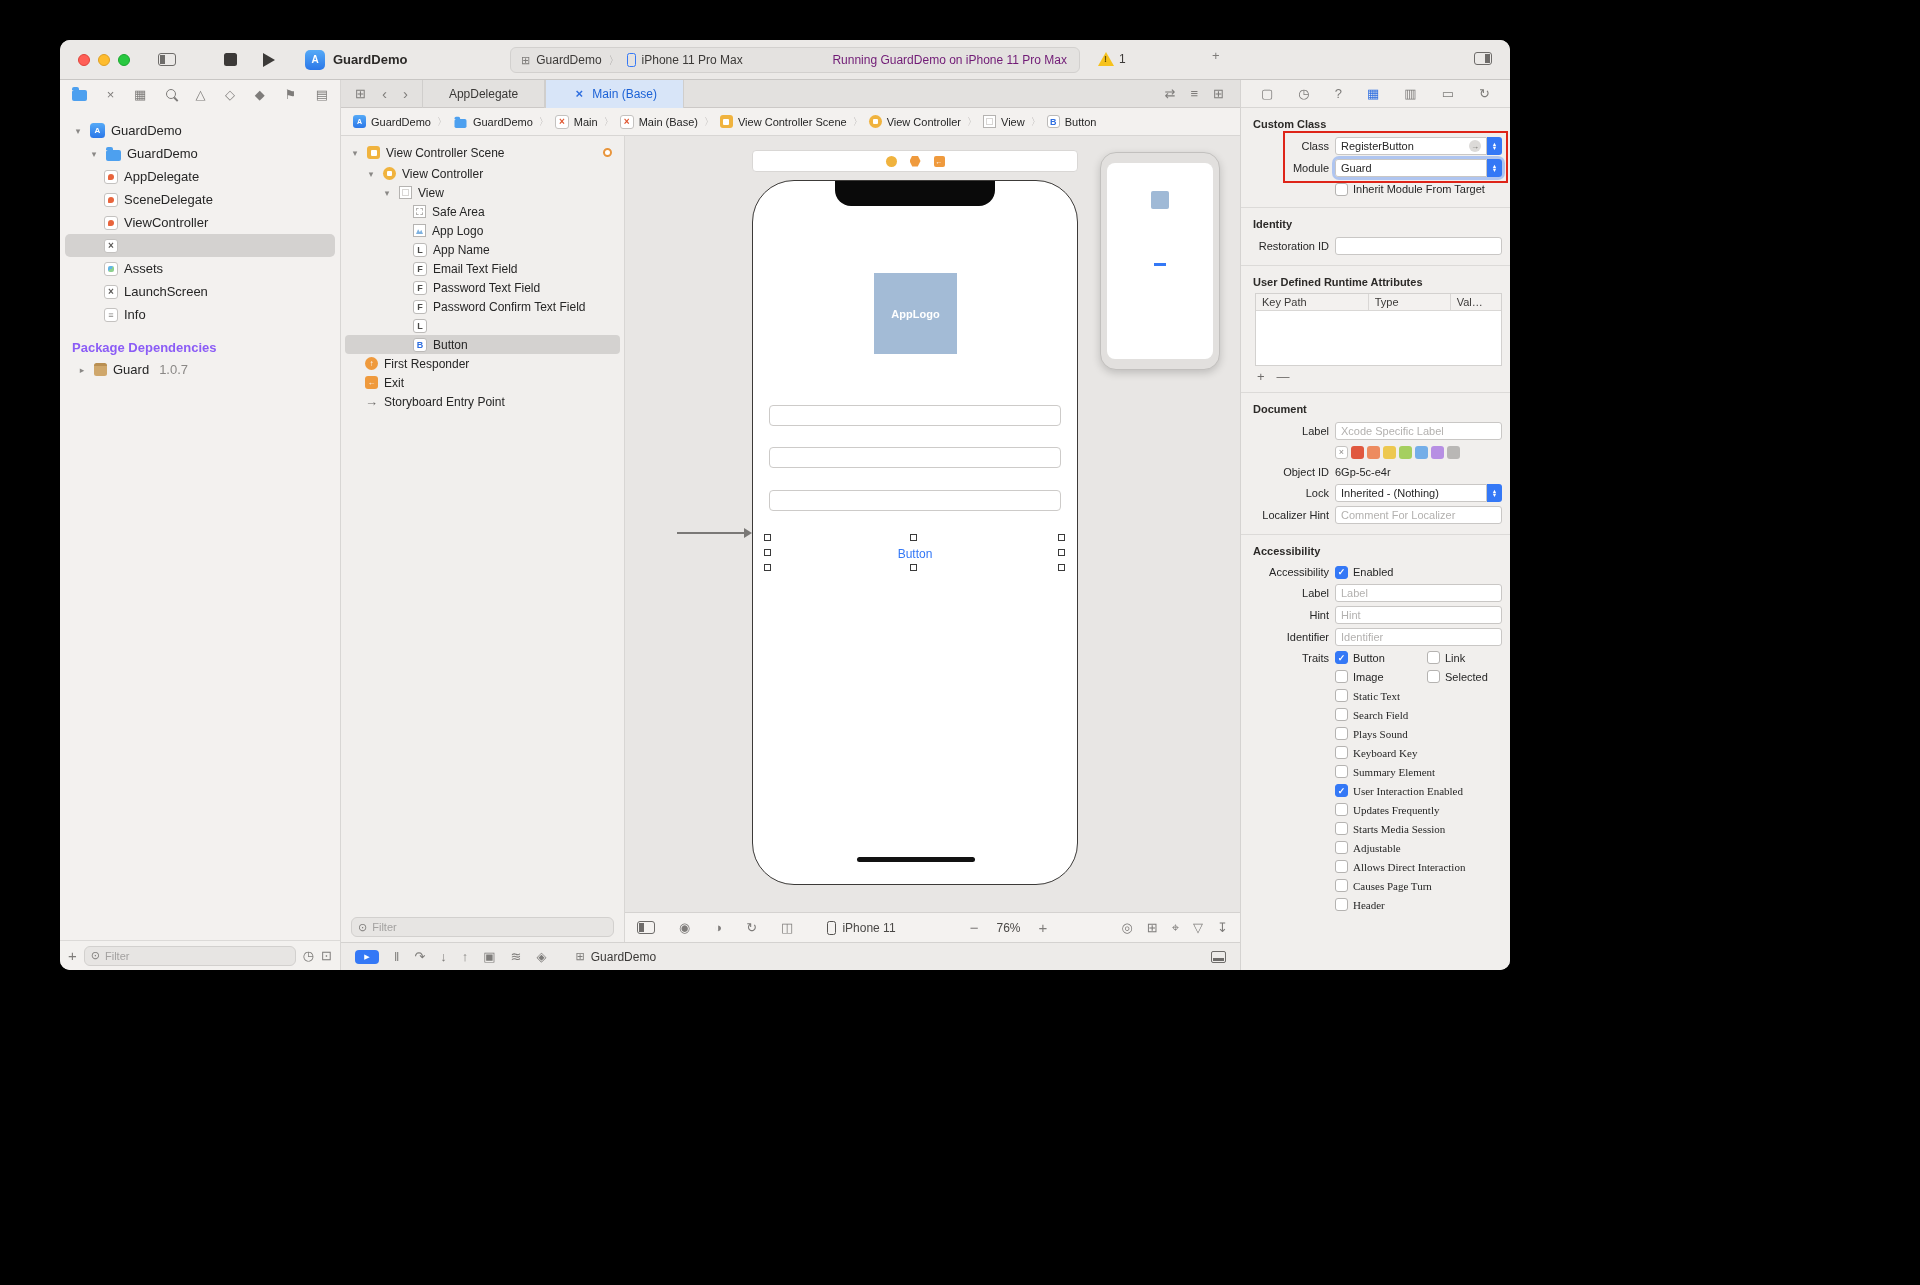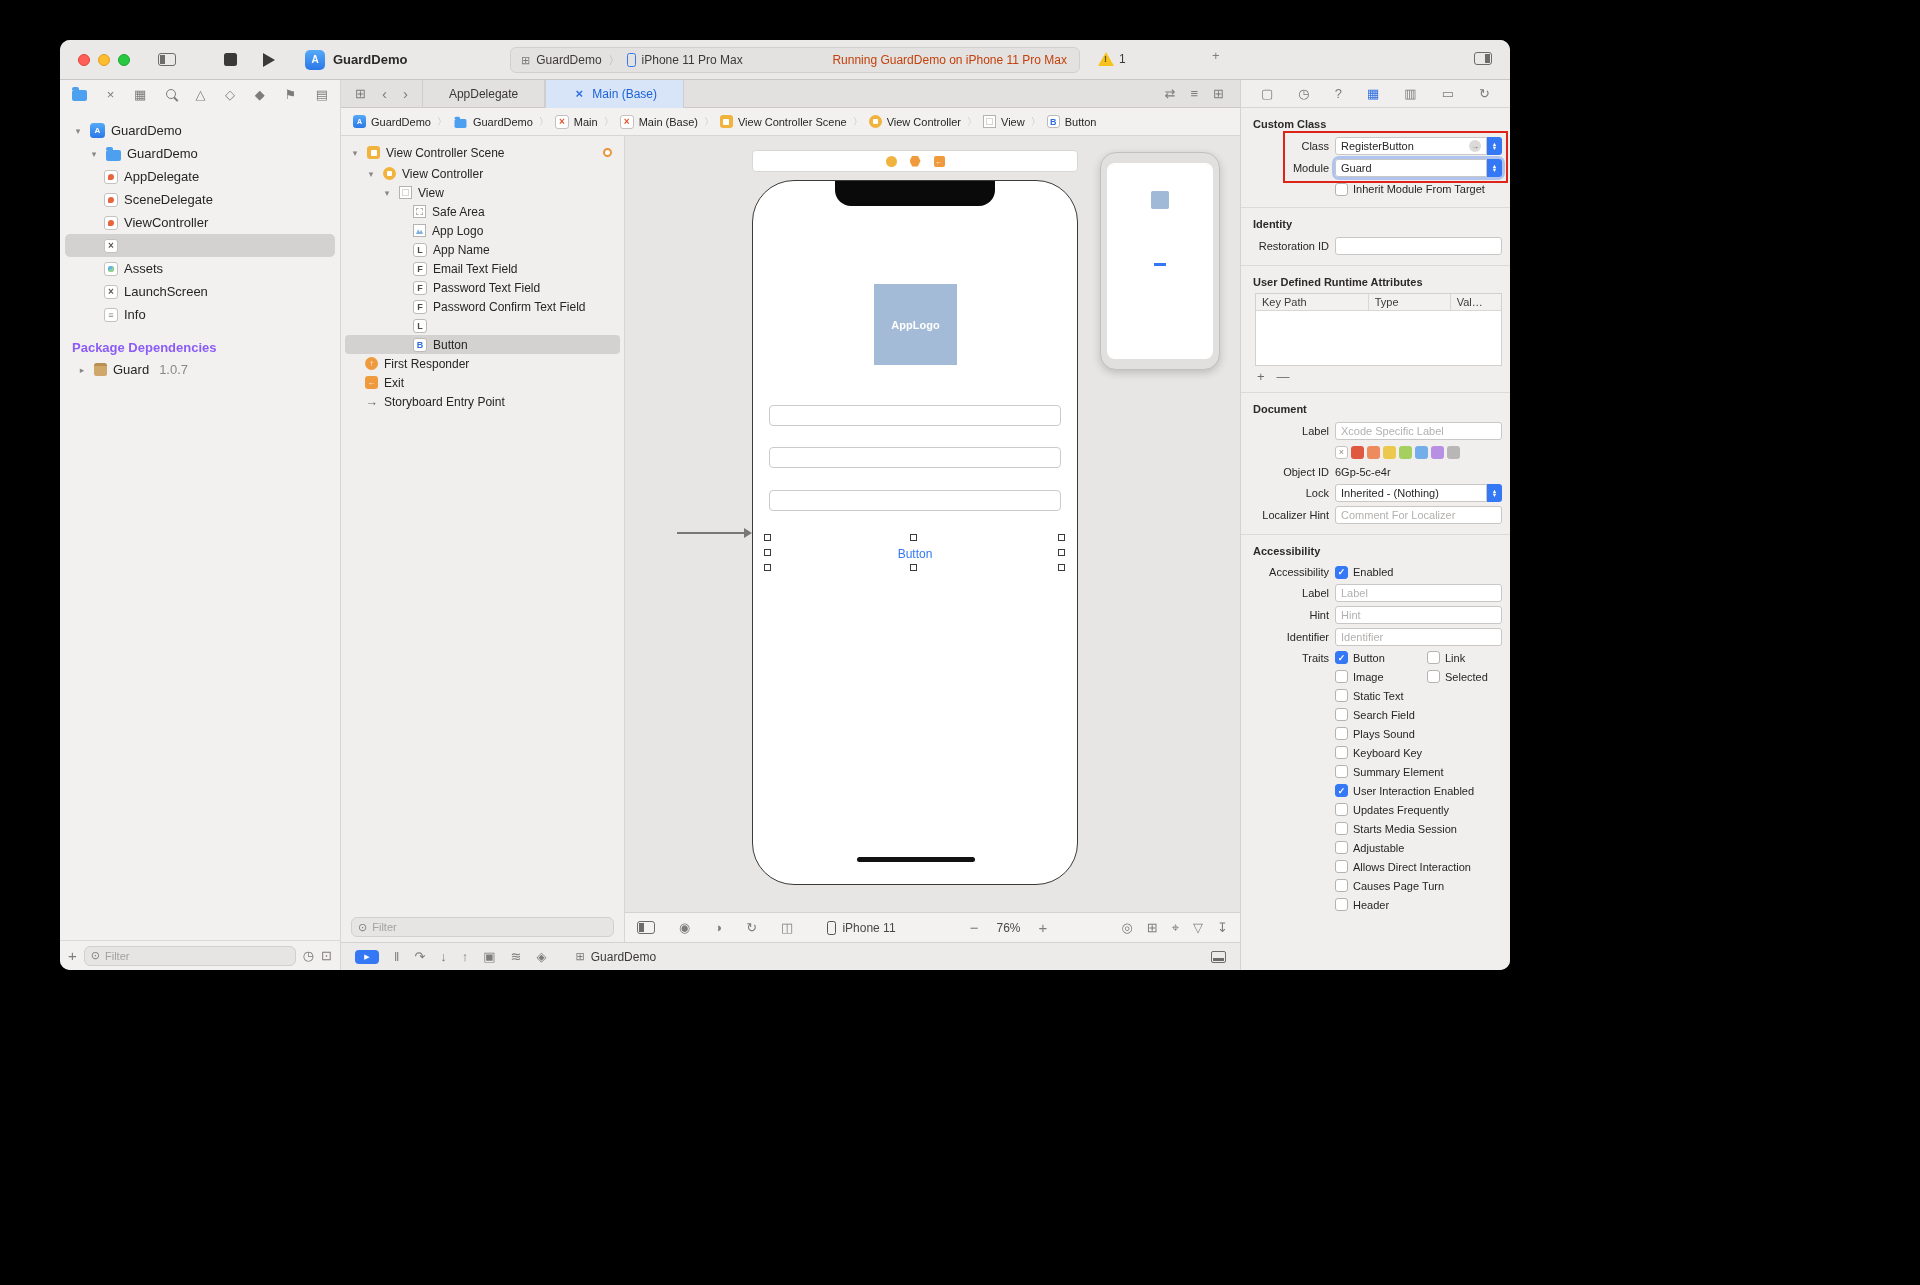--- a/index.html
+++ b/index.html
@@ -22,21 +22,21 @@
   .ic-stop{ width:13px; height:13px; background:#3c3a38; border-radius:2.5px; margin-left:48px;}
   .ic-play{ width:0; height:0; border-left:12px solid #3c3a38; border-top:7px solid transparent; border-bottom:7px solid transparent; margin-left:26px;}
   .ic-proj{ width:20px; height:20px; border-radius:5px; background:linear-gradient(#55aaf7,#2b77e8);
     color:#fff; font-size:10px; font-weight:bold; display:flex; align-items:center; justify-content:center; }
   .tb-proj{ margin-left:30px;}
   .scheme-name{ font-size:13px; font-weight:bold; color:#2c2a28; margin-left:8px; }
   .status-pill{ position:absolute; left:450px; top:7px; width:570px; height:26px; background:#e4e2e0;
     border:1px solid #d2d0ce; border-radius:6px; display:flex; align-items:center; font-size:12px; color:#3c3a38; }
   .pill-sep{ color:#a8a6a4; margin:0 7px; font-size:11px; }
   .ic-phone-b{ width:9px; height:14px; border:1.5px solid #3478f6; border-radius:2.5px; }
-  .pill-status{ margin-left:auto; margin-right:12px; color:#c2410c; }
+  .pill-status{ margin-left:auto; margin-right:12px; color:#701a75; }
   .warn{ position:absolute; left:1038px; top:12px; display:flex; align-items:center; gap:5px; }
   .tri{ position:relative; width:0; height:0; border-left:8px solid transparent; border-right:8px solid transparent; border-bottom:14px solid #f6c21c; }
   .tri::after{ content:"!"; position:absolute; left:-2px; top:2px; font-size:9px; font-weight:bold; color:#6d5200; }
   .warn-count{ font-size:12px; color:#3c3a38; }
   .tb-plus{ position:absolute; left:1152px; top:9px; font-size:17px; color:#5e5c5a; }
   .tb-right{ position:absolute; right:18px; top:12px; }
 
   
   .gi{ font-size:13px; color:#7e7c7a; line-height:1; display:inline-block; }
   .gi.blue{ color:#2f6fe0; } .gi.sm{font-size:11px;} .gi.lg{font-size:15px;}
@@ -137,21 +137,21 @@
   .dock{ position:absolute; left:127px; top:14px; width:326px; height:22px; background:#fff;
     border:1px solid #d9d7d5; border-radius:4px; display:flex; align-items:center; justify-content:center; gap:13px; }
   .dock-circle{ width:11px; height:11px; border-radius:50%; background:#f0b33e; }
   .dock-hex{ width:11px; height:11px; background:#ef9a3d; clip-path:polygon(25% 0,75% 0,100% 50%,75% 100%,25% 100%,0 50%); }
   .dock-exit{ width:11px; height:11px; background:#ef9a3d; border-radius:2px; color:#fff; font-size:7px;
     display:flex; align-items:center; justify-content:center;}
   .dock-exit::after{content:"←"}
   .phone{ position:absolute; left:127px; top:44px; width:326px; height:705px; background:#fff;
     border:1.5px solid #3c3a38; border-radius:42px; }
   .notch{ position:absolute; left:82px; top:0; width:160px; height:25px; background:#0a0a0a; border-radius:0 0 16px 16px; }
-  .applogo{ position:absolute; left:121px; top:103px; width:83px; height:81px; background:#a3bbd6;
+  .applogo{ position:absolute; left:121px; top:92px; width:83px; height:81px; background:#a3bbd6;
     color:#fff; font-size:11px; font-weight:bold; display:flex; align-items:center; justify-content:center; }
   .tf{ position:absolute; left:16px; width:292px; height:21px; background:#fff; border:1px solid #cdcbc9; border-radius:4px; }
   .tf1{ top:224px; } .tf2{ top:266px; } .tf3{ top:309px; }
   .btn-label{ position:absolute; left:0; right:0; top:366px; text-align:center; font-size:12px; color:#3478f6; }
   .hd{ position:absolute; width:7px; height:7px; background:#fff; border:1.5px solid #3a3a3a; }
   .h1{left:11px;top:353px} .h2{left:157px;top:353px} .h3{left:305px;top:353px}
   .h4{left:11px;top:368px} .h5{left:305px;top:368px}
   .h6{left:11px;top:383px} .h7{left:157px;top:383px} .h8{left:305px;top:383px}
   .homebar{ position:absolute; left:104px; bottom:22px; width:118px; height:5px; background:#111; border-radius:3px; }
   .entry{ position:absolute; left:52px; top:396px; width:68px; height:2px; background:#7a7876; }
@@ -209,21 +209,21 @@
   .udra-c1{ flex:1.3; } .udra-c2{ flex:.9; border-left:1px solid #d9d7d5; } .udra-c3{ flex:.5; border-left:1px solid #d9d7d5; overflow:hidden;}
   .udra-body{ height:54px; }
   .udra-btns{ margin:3px 0 0 16px; display:flex; gap:12px; color:#6e6c6a; font-size:13px; }
   .swatches{ display:flex; gap:3px; align-items:center; }
   .sw{ width:13px; height:13px; border-radius:3px; }
   .sw-x{ width:13px; height:13px; border-radius:3px; border:1px solid #c5c3c1; background:#fff; color:#8a8886;
     font-size:9px; display:flex; align-items:center; justify-content:center; }
   .sw-x::after{content:"×"}
   .objid{ font-size:11px; color:#262626; }
   .tcell{ display:flex; align-items:center; width:92px; flex:none; }
-  .tcell.wide{ width:auto; }
+  .tcell.wide{ width:auto;font-family:Liberation Serif, serif; }
   .traits .irow{ min-height:19px; padding-top:1px; padding-bottom:1px; }
 </style>
 </head>
 <body>
 
 <div class="window">
 
   <div class="toolbar">
     <div class="lights">
       <span class="light red"></span>

